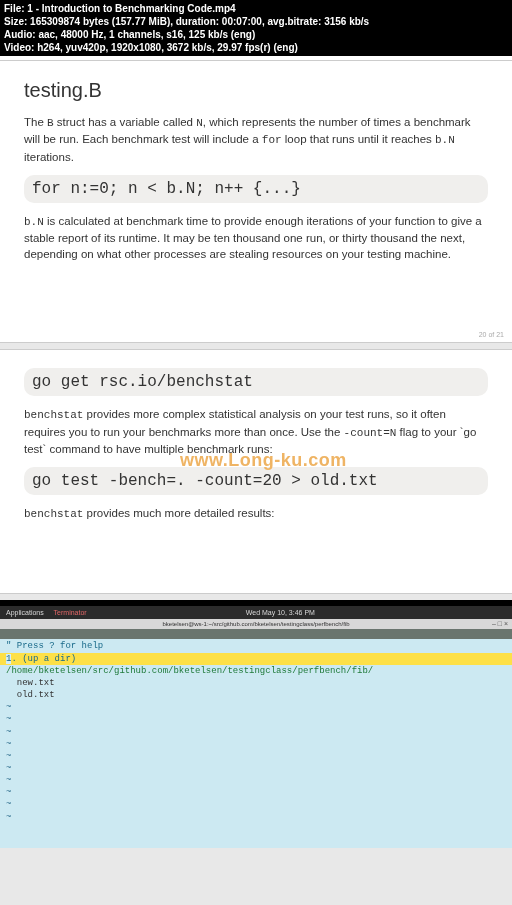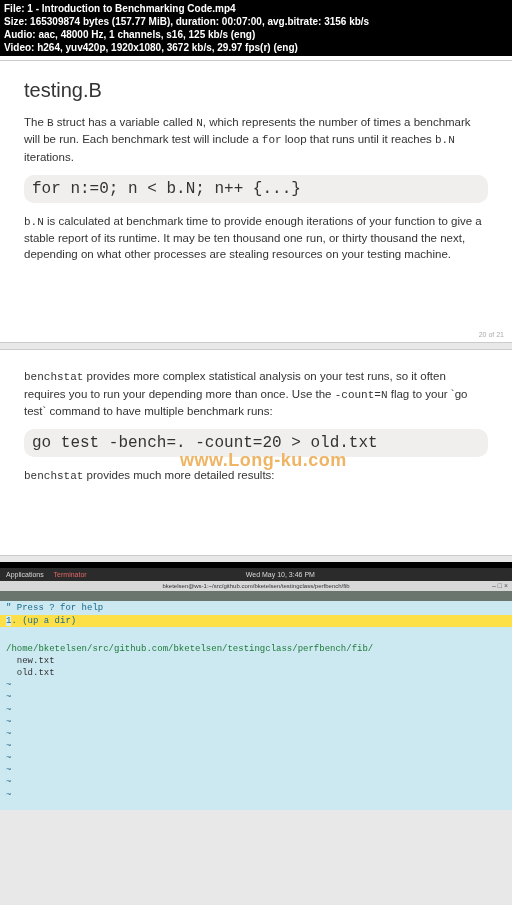--- a/index.html
+++ b/index.html
@@ -125,21 +125,21 @@
     padding-bottom: 2px;
     min-height: 195px;
   }
   .editor .line {
     padding: 0 6px;
     line-height: 1.35;
     white-space: pre;
   }
   .editor .up-dir { color: #1a6a8a; background:#fde047; }
   .editor .up-dir .num { background:#d4eef6; color:#1a6a8a; }
-  .editor .path { color: #1f7a3a; margin-top: 16px; }
+  .editor .path { color: #1f7a3a; }
   .editor .file { color: #333; }
   .editor .tilde { color: #2a6a8a; }
 </style>
 </head>
 <body>
 
 <div class="header-bar">
   <div>File: 1 - Introduction to Benchmarking Code.mp4</div>
   <div>Size: 165309874 bytes (157.77 MiB), duration: 00:07:00, avg.bitrate: 3156 kb/s</div>
   <div>Audio: aac, 48000 Hz, 1 channels, s16, 125 kb/s (eng)</div>
@@ -154,22 +154,23 @@
   <pre>for n:=0; n &lt; b.N; n++ {...}</pre>
   <p>
     <span class="mono">b.N</span><span> is calculated at benchmark time to provide enough iterations of your function to give a stable report of its runtime. It may be ten thousand one run, or thirty thousand the next, depending on what other processes are stealing resources on your testing machine.</span>
   </p>
   <div class="slide-num">20 of 21</div>
 </div>
 
 <div class="slide-gap"></div>
 
 <div class="slide" style="padding-bottom:60px;">
-  <p>
-    <span class="mono">benchstat</span><span> provides more complex statistical analysis on your test runs, so it often requires you to run your depending more than once. Use the </span><span class="mono">-count=N</span><span> flag to your `go test` command to have multiple benchmark runs:</span>
+  <pre>go get rsc.io/benchstat</pre>
+  <p>
+    <span class="mono">benchstat</span><span> provides more complex statistical analysis on your test runs, so it often requires you to run your benchmarks more than once. Use the </span><span class="mono">-count=N</span><span> flag to your `go test` command to have multiple benchmark runs:</span>
   </p>
   <pre>go test -bench=. -count=20 &gt; old.txt</pre>
   <p>
     <span class="mono">benchstat</span><span> provides much more detailed results:</span>
   </p>
   <div class="watermark" style="top:100px; left:180px;">www.Long-ku.com</div>
 </div>
 
 <div class="slide-gap"></div>
 

